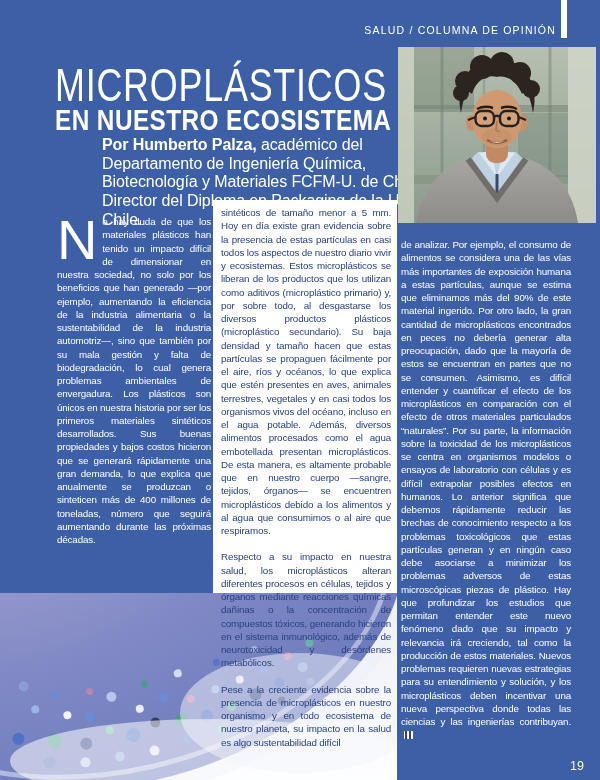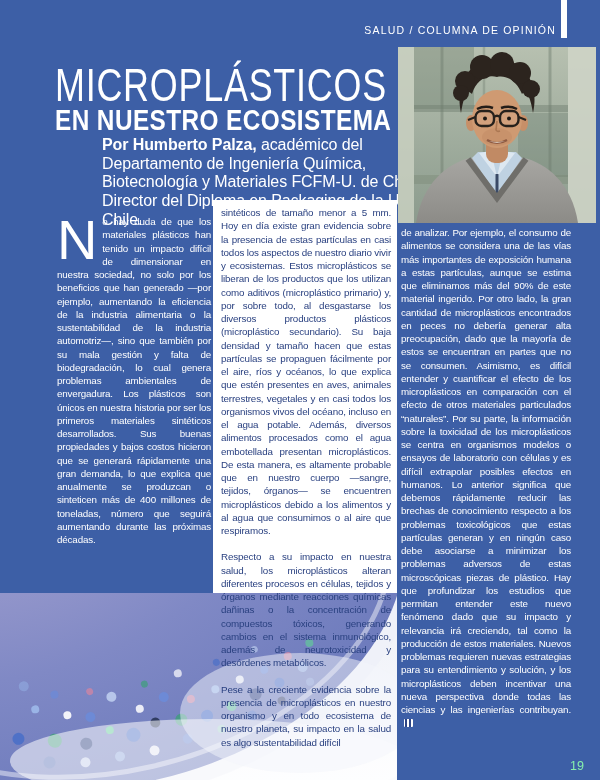--- a/index.html
+++ b/index.html
@@ -38,38 +38,38 @@
 
   
   .col{
     position:absolute;text-align:justify;
     font-size:9.8px;line-height:13.25px;letter-spacing:-.15px;
     hyphens:auto;-webkit-hyphens:auto;word-spacing:-.2px;
   }
   .col p{margin:0 0 13px 0;}
   .col1{left:57px;top:215px;width:154px;color:#ffffff;z-index:5;}
   .col2{left:221px;top:206px;width:170px;color:#2a4180;z-index:5;}
-  .col3{left:401px;top:226px;width:170px;color:#ffffff;z-index:5;}
+  .col3{left:401px;top:238px;width:170px;color:#ffffff;z-index:5;}
   .dropcap{
     float:left;font-size:56px;line-height:44px;padding:3px 5px 0 0;
     color:#ffffff;font-weight:400;
   }
   .endmark{
     display:inline-block;width:9px;height:8px;vertical-align:-1px;margin-left:3px;
     background:linear-gradient(90deg,#ffffff 0 1.5px,#2c4485 1.5px 3.5px,#ffffff 3.5px 5px,#2c4485 5px 7.5px,#ffffff 7.5px 9px);
     border-radius:1px;
   }
 
   
   .portrait{position:absolute;left:398px;top:47px;width:198px;height:176px;z-index:4;}
   .dishphoto{position:absolute;left:0;top:593px;width:397px;height:187px;z-index:2;}
   .portrait svg,.dishphoto svg{display:block;width:100%;height:100%;}
 
   .page-number{
-    position:absolute;left:570px;top:759px;color:#86efac;font-size:12.5px;z-index:6;
+    position:absolute;left:570px;top:759px;color:#fef9c3;font-size:12.5px;z-index:6;
   }
 </style>
 </head>
 <body>
 
 <div class="page">
 
   <div class="mid-strip"></div>
 
   <div class="dishphoto">
@@ -206,21 +206,21 @@
       <path d="M91,94 Q99,97.5 107,94 Q99,96 91,94 Z" fill="#efe9df"></path>
     </svg>
   </div>
 
   <div class="col col1">
     <p><span class="dropcap">N</span><span>o hay duda de que los materiales plásticos han tenido un impacto difícil de dimensionar en nuestra sociedad, no solo por los beneficios que han generado —por ejemplo, aumentando la eficiencia de la industria alimentaria o la sustentabilidad de la industria automotriz—, sino que también por su mala gestión y falta de biodegradación, lo cual genera problemas ambientales de envergadura. Los plásticos son únicos en nuestra historia por ser los primeros materiales sintéticos desarrollados. Sus buenas propiedades y bajos costos hicieron que se generará rápidamente una gran demanda, lo que explica que anualmente se produzcan o sinteticen más de 400 millones de toneladas, número que seguirá aumentando durante las próximas décadas.</span></p>
   </div>
 
   <div class="col col2">
     <p>sintéticos de tamaño menor a 5 mm. Hoy en día existe gran evidencia sobre la presencia de estas partículas en casi todos los aspectos de nuestro diario vivir y ecosistemas. Estos microplásticos se liberan de los productos que los utilizan como aditivos (microplástico primario) y, por sobre todo, al desgastarse los diversos productos plásticos (microplástico secundario). Su baja densidad y tamaño hacen que estas partículas se propaguen fácilmente por el aire, ríos y océanos, lo que explica que estén presentes en aves, animales terrestres, vegetales y en casi todos los organismos vivos del océano, incluso en el agua potable. Además, diversos alimentos procesados como el agua embotellada presentan microplásticos. De esta manera, es altamente probable que en nuestro cuerpo —sangre, tejidos, órganos— se encuentren microplásticos debido a los alimentos y al agua que consumimos o al aire que respiramos.</p>
-    <p>Respecto a su impacto en nuestra salud, los microplásticos alteran diferentes procesos en células, tejidos y órganos mediante reacciones químicas dañinas o la concentración de compuestos tóxicos, generando cambios en el sistema inmunológico, además de neurotoxicidad y desórdenes metabólicos.</p>
+    <p>Respecto a su impacto en nuestra salud, los microplásticos alteran diferentes procesos en células, tejidos y órganos mediante reacciones químicas dañinas o la concentración de compuestos tóxicos, generando hicieron en el sistema inmunológico, además de neurotoxicidad y desórdenes metabólicos.</p>
     <p>Pese a la creciente evidencia sobre la presencia de microplásticos en nuestro organismo y en todo ecosistema de nuestro planeta, su impacto en la salud es algo sustentabilidad difícil</p>
   </div>
 
   <div class="col col3">
     <p><span>de analizar. Por ejemplo, el consumo de alimentos se considera una de las vías más importantes de exposición humana a estas partículas, aunque se estima que eliminamos más del 90% de este material ingerido. Por otro lado, la gran cantidad de microplásticos encontrados en peces no debería generar alta preocupación, dado que la mayoría de estos se encuentran en partes que no se consumen. Asimismo, es difícil entender y cuantificar el efecto de los microplásticos en comparación con el efecto de otros materiales particulados “naturales”. Por su parte, la información sobre la toxicidad de los microplásticos se centra en organismos modelos o ensayos de laboratorio con células y es difícil extrapolar posibles efectos en humanos. Lo anterior significa que debemos rápidamente reducir las brechas de conocimiento respecto a los problemas toxicológicos que estas partículas generan y en ningún caso debe asociarse a minimizar los problemas adversos de estas microscópicas piezas de plástico. Hay que profundizar los estudios que permitan entender este nuevo fenómeno dado que su impacto y relevancia irá creciendo, tal como la producción de estos materiales. Nuevos problemas requieren nuevas estrategias para su entendimiento y solución, y los microplásticos deben incentivar una nueva perspectiva donde todas las ciencias y las ingenierías contribuyan.</span><span class="endmark"></span></p>
   </div>
 
   <div class="page-number">19</div>
 
 </div>

